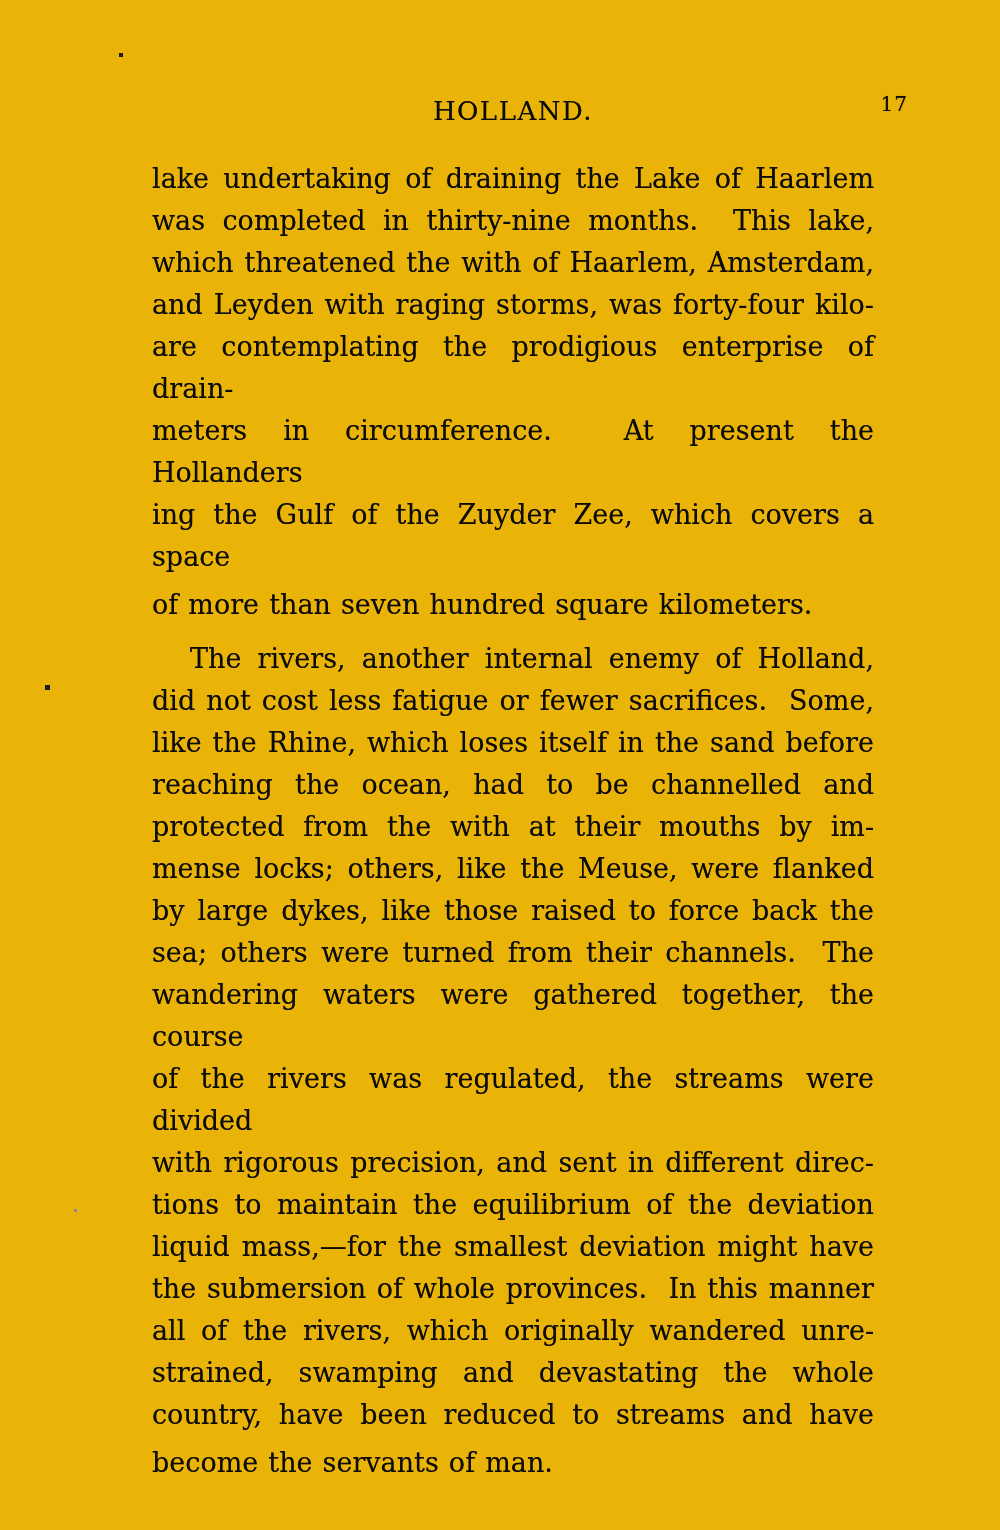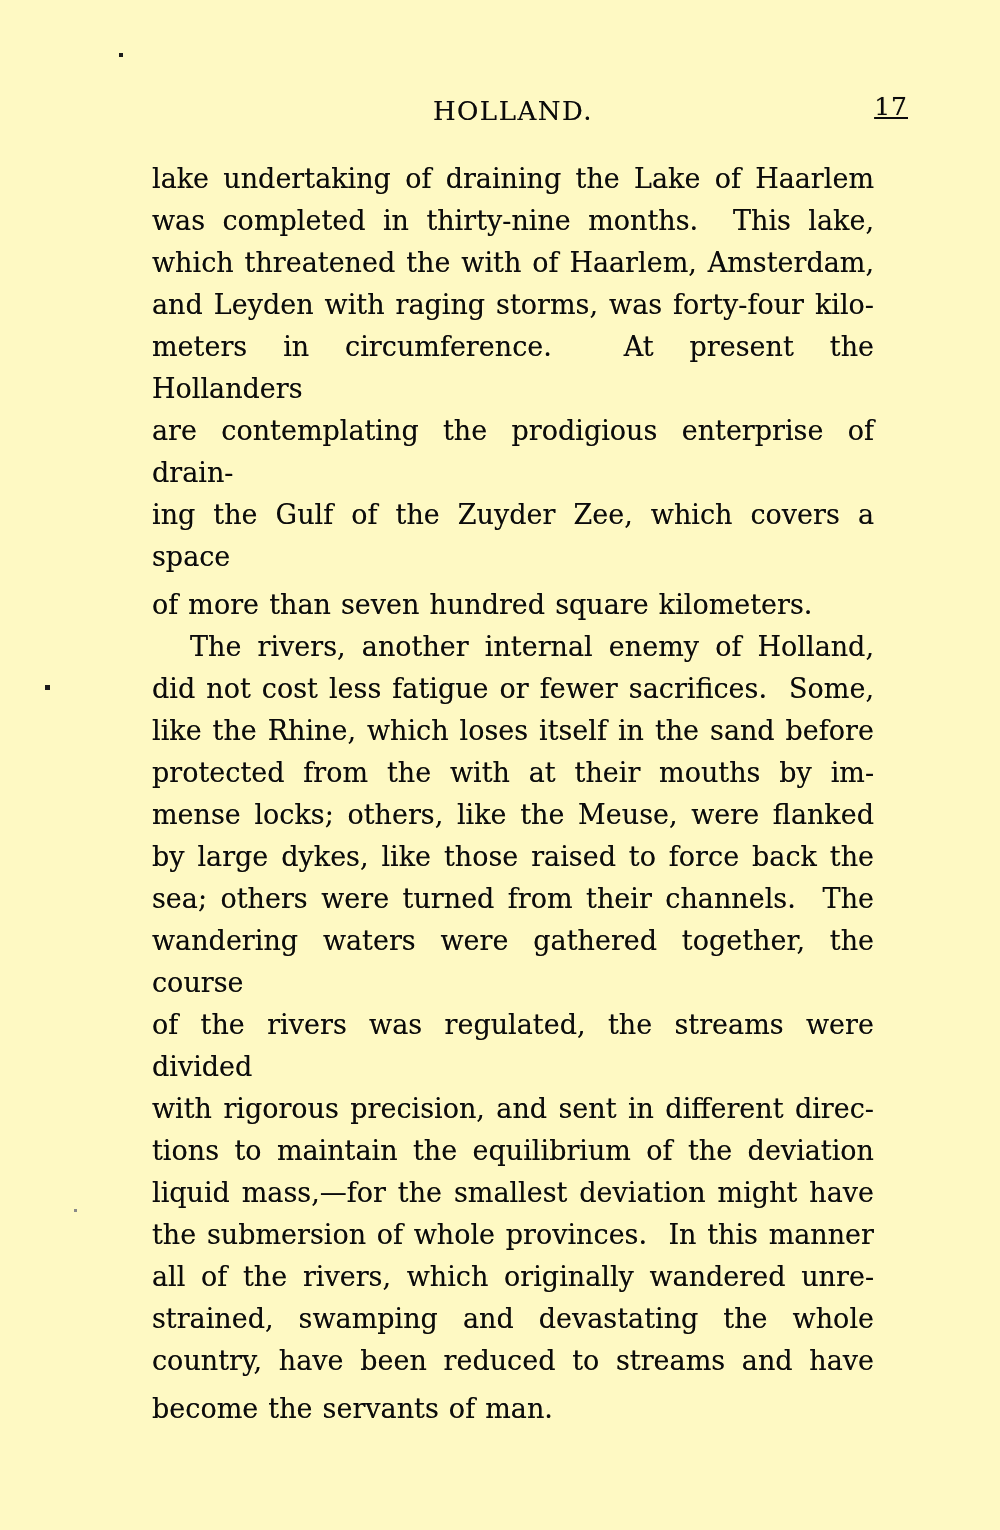--- a/index.html
+++ b/index.html
@@ -4,21 +4,21 @@
 <style>
   html, body {
     margin: 0;
     padding: 0;
     background: #ffffff;
   }
   .page {
     position: relative;
     width: 1000px;
     height: 1530px;
-    background: #fef9c3;
+    background: #eab308;
     overflow: hidden;
     font-family: "DejaVu Serif", "Liberation Serif", serif;
     color: #0b0b0b;
   }
   .header-row {
     position: absolute;
     top: 96px;
     left: 152px;
     width: 722px;
     height: 36px;
@@ -30,24 +30,23 @@
     top: 0;
     font-size: 26px;
     letter-spacing: 1.5px;
     white-space: nowrap;
     text-shadow: 0 0 0.6px rgba(0,0,0,0.55);
   }
   .page-num {
     position: absolute;
     right: -34px;
     top: -4px;
-    font-size: 25px;
+    font-size: 20px;
     letter-spacing: 1px;
     text-shadow: 0 0 0.7px rgba(0,0,0,0.6);
-    text-decoration: underline;
   }
   .body-text {
     position: absolute;
     top: 158px;
     left: 152px;
     width: 722px;
     font-size: 27px;
     line-height: 42px;
     text-shadow: 0 0 0.6px rgba(0,0,0,0.5);
   }
@@ -57,20 +56,21 @@
     text-align-last: justify;
     word-spacing: 1.5px;
   }
   .line.endline {
     text-align: left;
     text-align-last: left;
     margin-top: 6px;
   }
   .line.ind {
     text-indent: 38px;
+    margin-top: 12px;
   }
   .speck {
     position: absolute;
     background: #1c1c1c;
   }
   .speck-1 { left: 119px; top: 53px;  width: 4px; height: 4px; }
   .speck-2 { left: 45px;  top: 685px; width: 5px; height: 5px; }
   .speck-3 { left: 74px;  top: 1209px; width: 3px; height: 3px; background: #8a8a8a; }
 </style>
 </head>
@@ -87,30 +87,31 @@
     <div class="page-num">17</div>
   </div>
 
   <div class="body-text">
 
     <div class="para">
       <div class="line">lake undertaking of draining the Lake of Haarlem</div>
       <div class="line">was completed in thirty-nine months.&nbsp; This lake,</div>
       <div class="line">which threatened the with of Haarlem, Amsterdam,</div>
       <div class="line">and Leyden with raging storms, was forty-four kilo-</div>
+      <div class="line">are contemplating the prodigious enterprise of drain-</div>
       <div class="line">meters in circumference.&nbsp; At present the Hollanders</div>
-      <div class="line">are contemplating the prodigious enterprise of drain-</div>
       <div class="line">ing the Gulf of the Zuyder Zee, which covers a space</div>
       <div class="line endline">of more than seven hundred square kilometers.</div>
     </div>
 
     <div class="para">
       <div class="line ind">The rivers, another internal enemy of Holland,</div>
       <div class="line">did not cost less fatigue or fewer sacrifices.&nbsp; Some,</div>
       <div class="line">like the Rhine, which loses itself in the sand before</div>
+      <div class="line">reaching the ocean, had to be channelled and</div>
       <div class="line">protected from the with at their mouths by im-</div>
       <div class="line">mense locks; others, like the Meuse, were flanked</div>
       <div class="line">by large dykes, like those raised to force back the</div>
       <div class="line">sea; others were turned from their channels.&nbsp; The</div>
       <div class="line">wandering waters were gathered together, the course</div>
       <div class="line">of the rivers was regulated, the streams were divided</div>
       <div class="line">with rigorous precision, and sent in different direc-</div>
       <div class="line">tions to maintain the equilibrium of the deviation</div>
       <div class="line">liquid mass,—for the smallest deviation might have</div>
       <div class="line">the submersion of whole provinces.&nbsp; In this manner</div>

